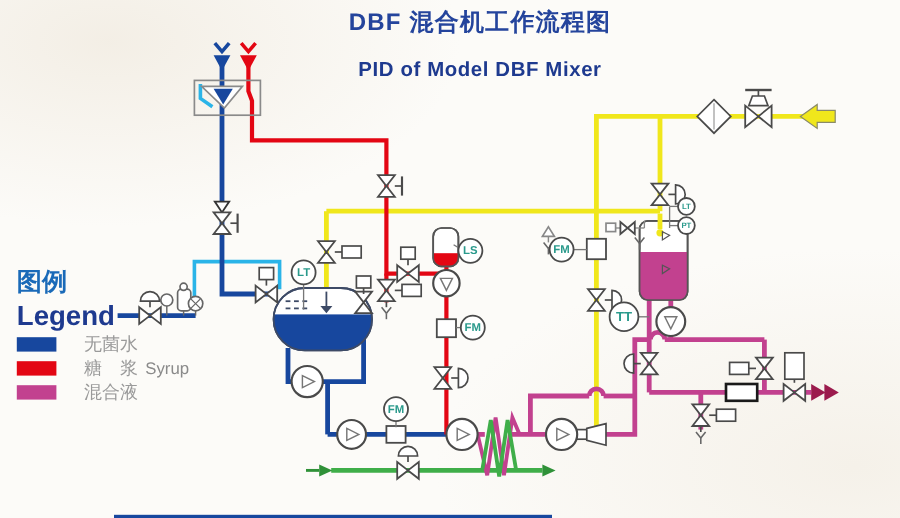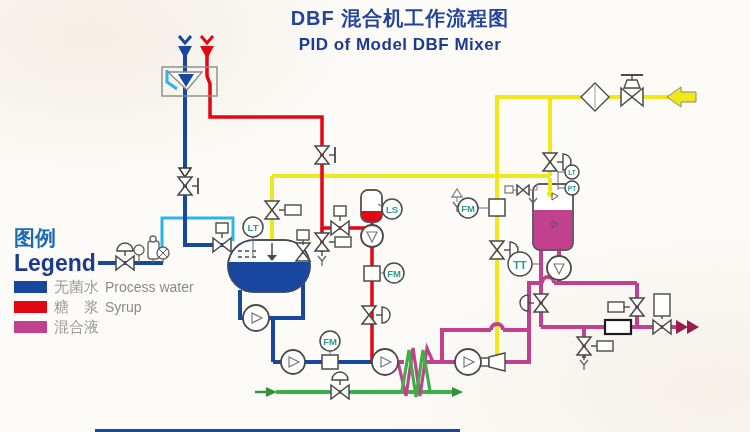--- a/index.html
+++ b/index.html
@@ -4,45 +4,44 @@
 <style>
   html,body{margin:0;padding:0;}
   body{width:750px;height:432px;overflow:hidden;position:relative;
        font-family:"Liberation Sans", sans-serif;
        background:
          radial-gradient(ellipse 420px 220px at 12% 8%, rgba(236,228,214,.55), rgba(236,228,214,0) 70%),
          radial-gradient(ellipse 500px 260px at 95% 90%, rgba(238,231,218,.5), rgba(238,231,218,0) 70%),
          #fcfbf8;}
   .titles{position:absolute;left:55px;top:5px;width:690px;text-align:center;pointer-events:none;}
   .t-cn{font-size:20px;font-weight:600;color:#24449c;letter-spacing:1px;}
-  .t-en{font-size:17px;font-weight:700;color:#1e3a8f;margin-top:3px;letter-spacing:.5px;}
+  .t-en{font-size:17px;font-weight:700;color:#1e3a8f;margin-top:16px;letter-spacing:.5px;}
   .legend{position:absolute;left:14px;top:226px;width:200px;}
-  .lg-cn{font-size:21px;font-weight:700;color:#1a6ab8;line-height:24px;}
+  .lg-cn{font-size:21px;font-weight:700;color:#1a6ab8;line-height:24px;font-family:Liberation Mono, monospace;}
   .lg-en{font-size:23px;font-weight:700;color:#1e3a8f;line-height:27px;}
   .lg-row{display:flex;align-items:center;height:20px;margin-bottom:0;}
   .sw{display:inline-block;width:33px;height:12px;flex:0 0 33px;}
-  .lg-zh{font-size:15px;color:#9a9a9a;margin-left:7px;width:48px;white-space:nowrap;}
+  .lg-zh{font-size:15px;color:#9a9a9a;margin-left:23px;width:48px;white-space:nowrap;}
   .lg-e{font-size:14px;color:#8a8a8a;margin-left:3px;white-space:nowrap;}
   svg#diagram{position:absolute;left:0;top:0;}
 </style>
 </head>
 <body>
 
 <div class="titles">
   <div class="t-cn">DBF 混合机工作流程图</div>
   <div class="t-en">PID of  Model DBF Mixer</div>
 </div>
 
 <div class="legend">
   <div class="lg-cn">图例</div>
   <div class="lg-en">Legend</div>
   <div class="lg-row">
     <span class="sw" style="background: rgb(23, 71, 158);"></span>
     <span class="lg-zh">无菌水</span>
-    <span class="lg-e">Process water</span>
   </div>
   <div class="lg-row">
     <span class="sw" style="background: rgb(227, 6, 19);"></span>
     <span class="lg-zh">糖　浆</span>
     <span class="lg-e">Syrup</span>
   </div>
   <div class="lg-row">
     <span class="sw" style="background: rgb(194, 65, 143);"></span>
     <span class="lg-zh">混合液</span>
   </div>

